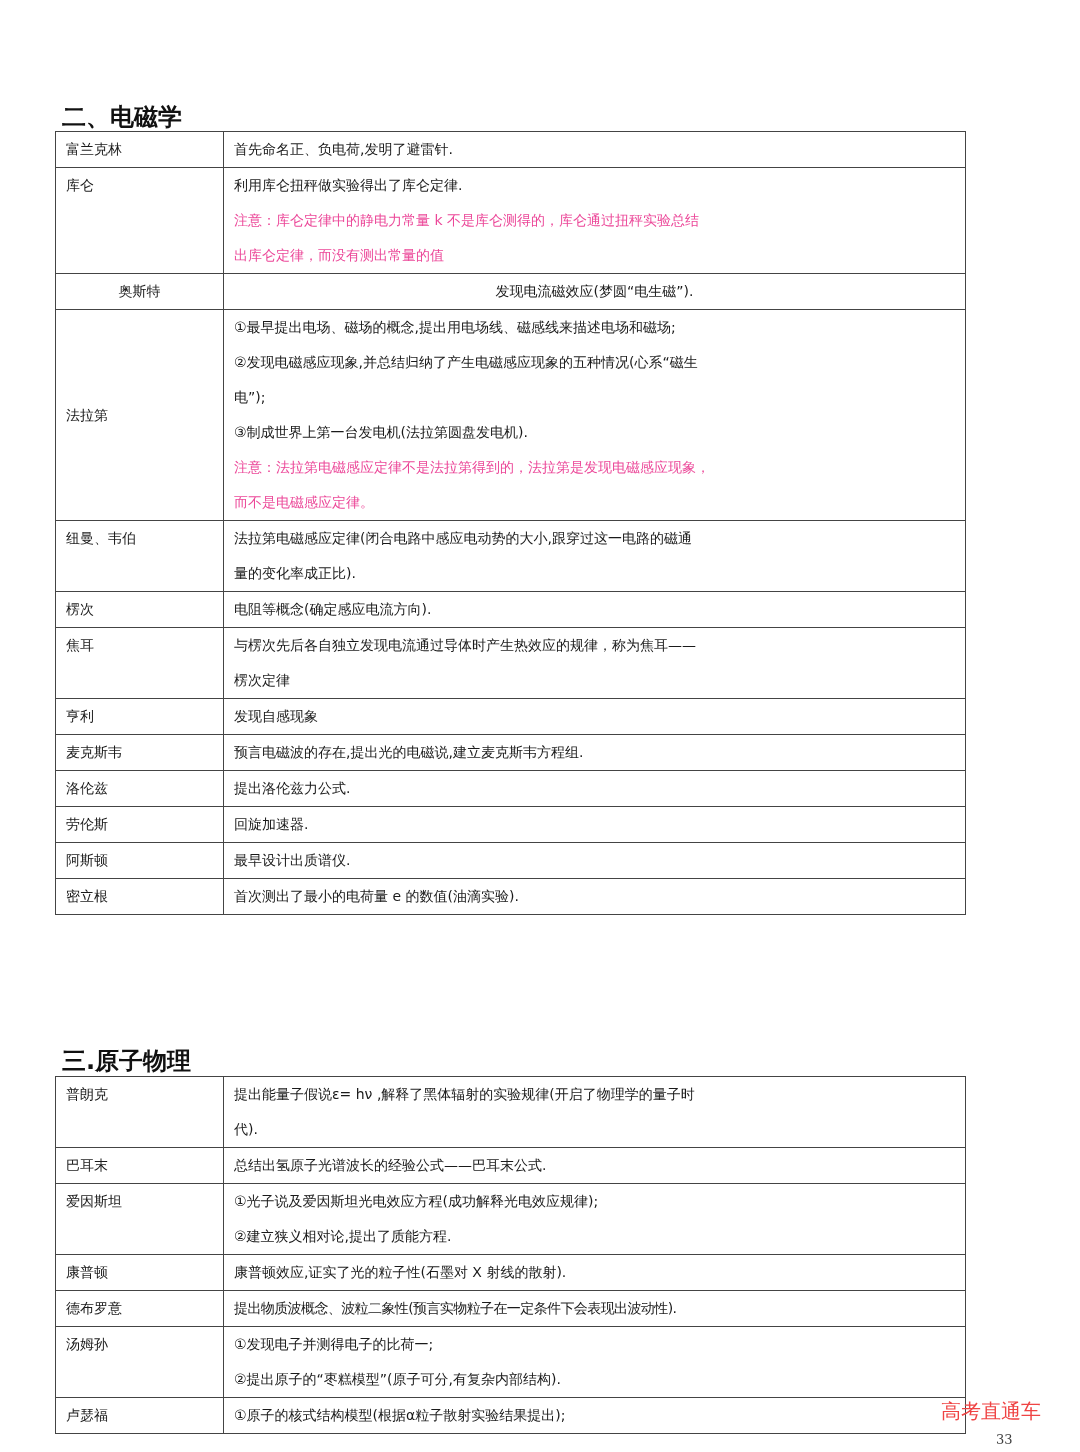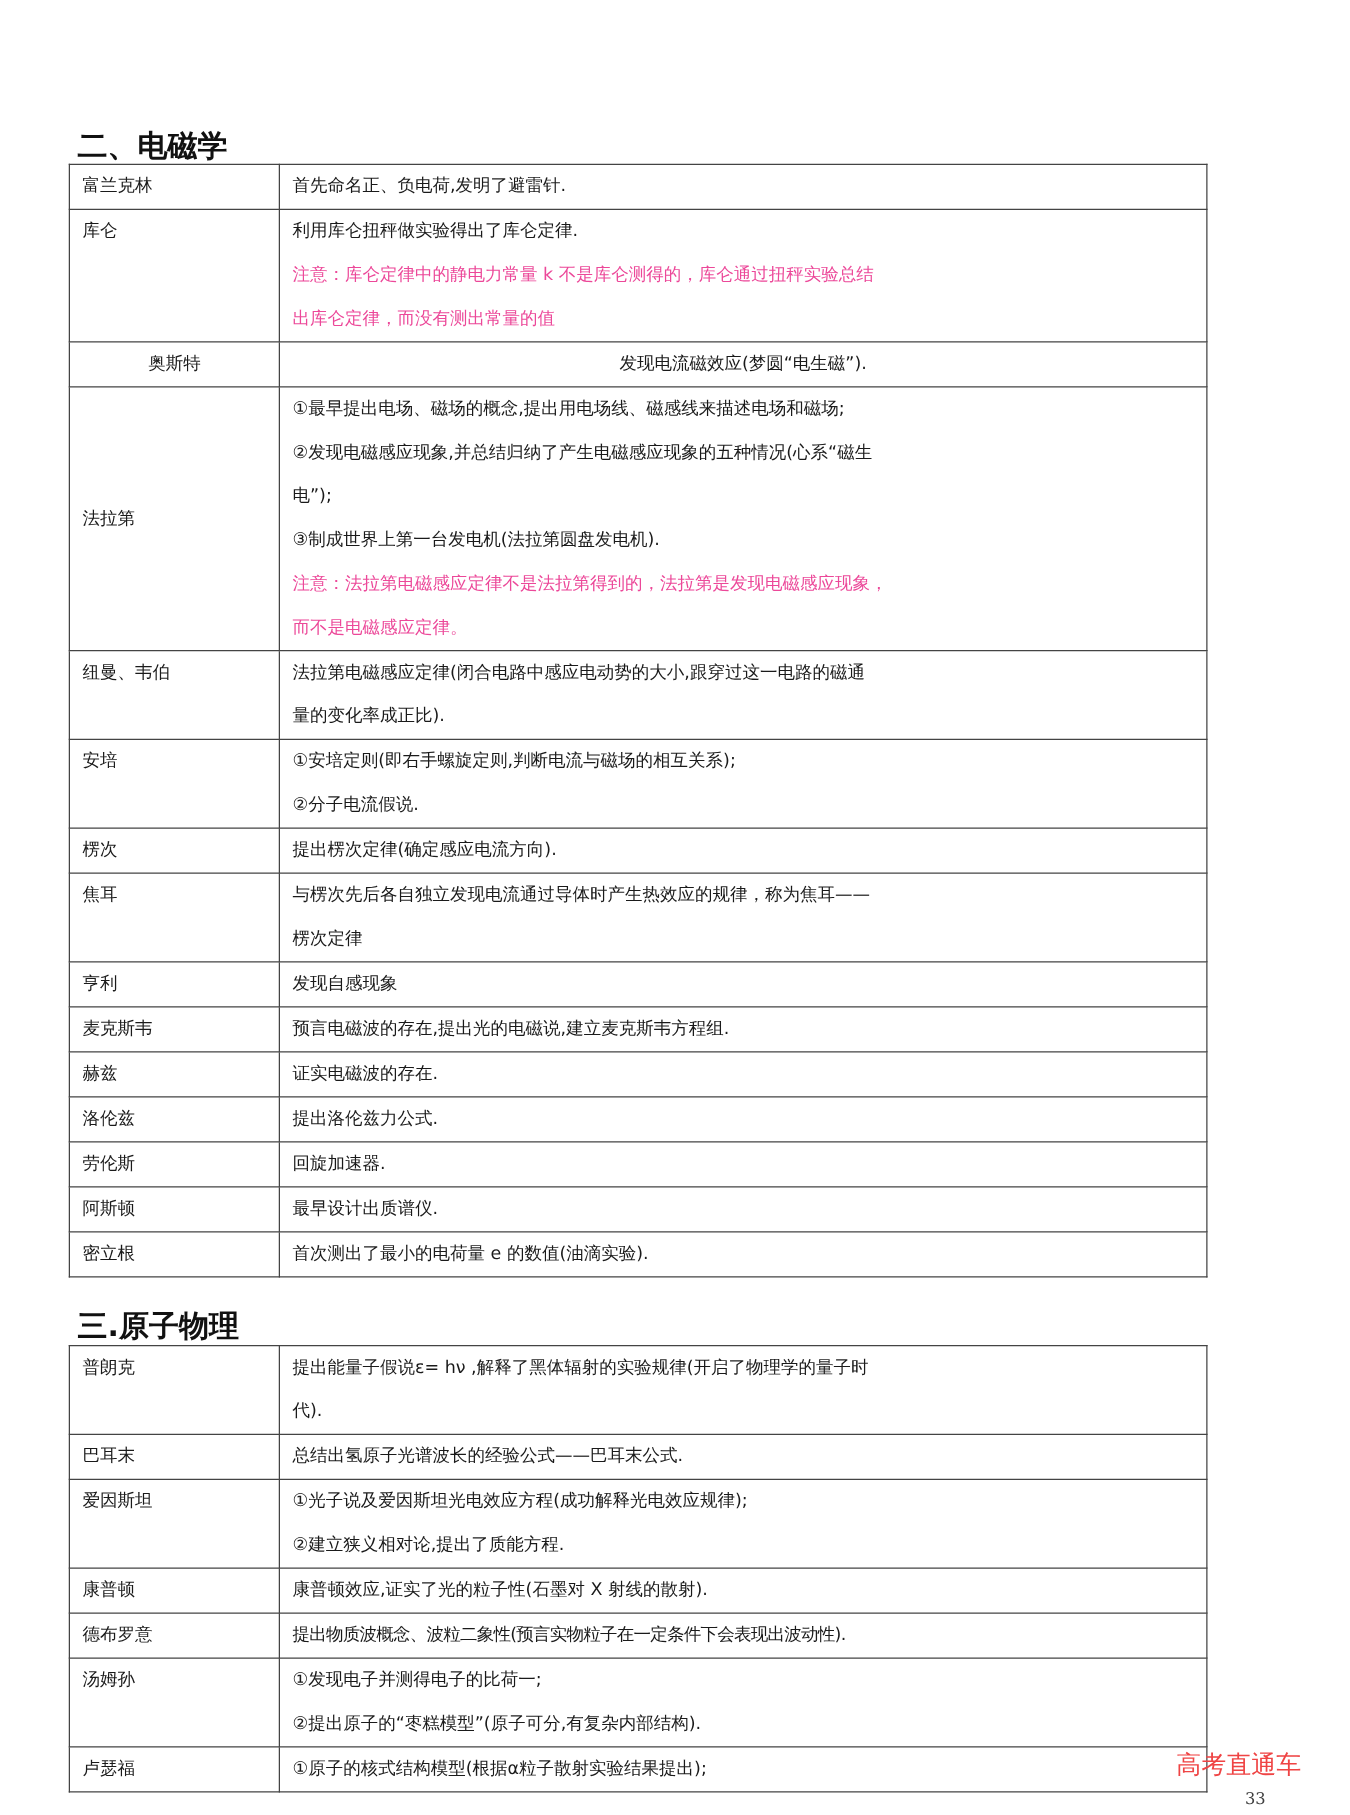--- a/index.html
+++ b/index.html
@@ -53,56 +53,43 @@
         <span class="line note">而不是电磁感应定律。</span>
       </td>
     </tr>
     <tr style="height:70px;">
       <td class="name">纽曼、韦伯</td>
       <td>
         <span class="line">法拉第电磁感应定律(闭合电路中感应电动势的大小,跟穿过这一电路的磁通</span>
         <span class="line">量的变化率成正比).</span>
       </td>
     </tr>
-    <tr style="height:70px;">
-      <td class="name">安培</td>
-      <td>
-        <span class="line">①安培定则(即右手螺旋定则,判断电流与磁场的相互关系);</span>
-        <span class="line">②分子电流假说.</span>
-      </td>
-    </tr>
     <tr style="height:35px;">
       <td class="name">楞次</td>
       <td>
-          <span class="line">提出楞次定律(确定感应电流方向).</span>
+          <span class="line">电阻等概念(确定感应电流方向).</span>
         </td>
     </tr>
     <tr style="height:71px;">
       <td class="name">焦耳</td>
       <td>
         <span class="line">与楞次先后各自独立发现电流通过导体时产生热效应的规律，称为焦耳——</span>
         <span class="line">楞次定律</span>
       </td>
     </tr>
     <tr style="height:35px;">
       <td class="name">亨利</td>
       <td>
           <span class="line">发现自感现象</span>
         </td>
     </tr>
     <tr style="height:35px;">
       <td class="name">麦克斯韦</td>
       <td>
           <span class="line">预言电磁波的存在,提出光的电磁说,建立麦克斯韦方程组.</span>
-        </td>
-    </tr>
-    <tr style="height:35px;">
-      <td class="name">赫兹</td>
-      <td>
-          <span class="line">证实电磁波的存在.</span>
         </td>
     </tr>
     <tr style="height:35px;">
       <td class="name">洛伦兹</td>
       <td>
           <span class="line">提出洛伦兹力公式.</span>
         </td>
     </tr>
     <tr style="height:35px;">
       <td class="name">劳伦斯</td>

